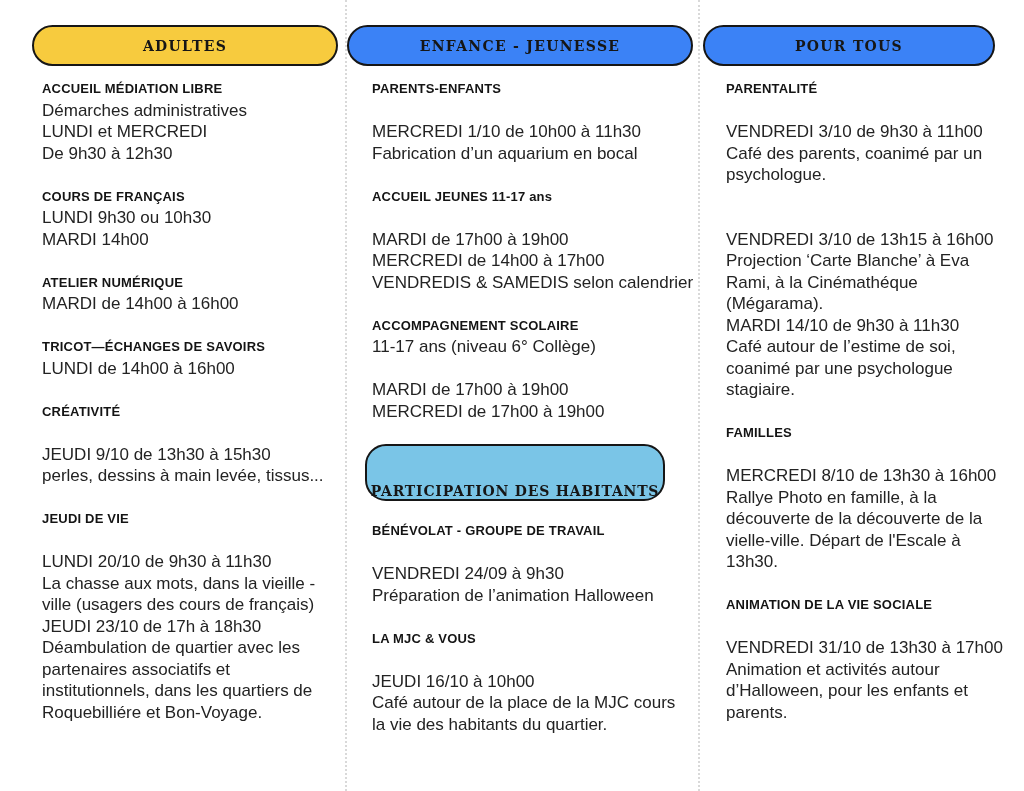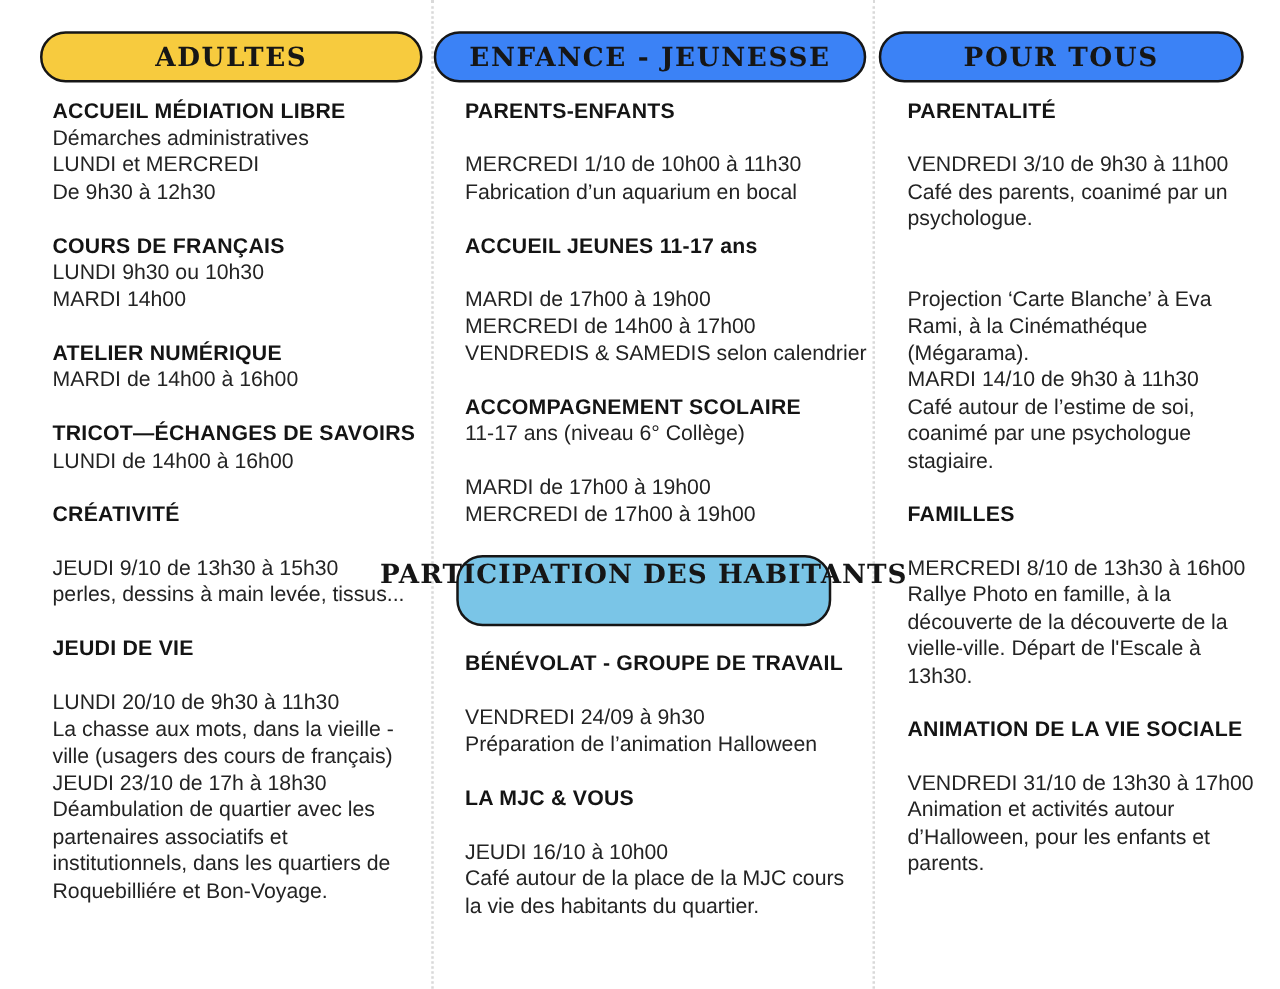--- a/index.html
+++ b/index.html
@@ -34,38 +34,38 @@
     box-sizing: border-box;
     border: 2.5px solid #161616;
     border-radius: 22px;
     display: flex;
     align-items: center;
     justify-content: center;
   }
   .header-pill span, .subpill span {
     font-family: "DejaVu Serif", serif;
     font-weight: 700;
-    font-size: 21px;
+    font-size: 14px;
     letter-spacing: 1.3px;
     color: #161616;
     white-space: nowrap;
   }
   .pill-1 { left: 32px;  width: 306px; }
   .pill-2 { left: 347px; width: 346px; }
   .pill-3 { left: 703px; width: 292px; }
 
   .col-body { position: absolute; top: 78px; }
   .body-1 { left: 42px;  width: 300px; }
   .body-2 { left: 372px; width: 330px; }
   .body-3 { left: 726px; width: 290px; }
 
   .section { margin: 0 0 21.5px 0; }
   .section h3 {
     margin: 0;
-    font-size: 17px;
+    font-size: 13px;
     line-height: 21.5px;
     font-weight: 700;
     color: #141414;
     letter-spacing: 0.2px;
     white-space: nowrap;
   }
   .line {
     font-size: 17px;
     line-height: 21.5px;
     white-space: nowrap;
@@ -73,21 +73,21 @@
   }
 
   .subpill {
     width: 300px;
     height: 57px;
     box-sizing: border-box;
     border: 2.5px solid #161616;
     border-radius: 21px;
     margin: 14px 0 19.5px -7px;
     display: flex;
-    align-items: flex-start;
+    align-items: flex-end;
     justify-content: center;
   }
   .subpill span { letter-spacing: 0.8px; }
 </style>
 </head>
 <body>
 
 <div class="page">
 
   <div class="divider divider-1"></div>
@@ -183,20 +183,21 @@
   <div class="col-body body-3">
       <div class="section">
         <h3>PARENTALITÉ</h3>
         <div class="line blank">&nbsp;</div>
         <div class="line">VENDREDI 3/10 de 9h30 à 11h00</div>
         <div class="line">Café des parents, coanimé par un</div>
         <div class="line">psychologue.</div>
       </div>
       <div class="section">
         <div class="line blank">&nbsp;</div>
+        <div class="line">VENDREDI 3/10 de 13h15 à 16h00</div>
         <div class="line">Projection ‘Carte Blanche’ à Eva</div>
         <div class="line">Rami, à la Cinémathéque</div>
         <div class="line">(Mégarama).</div>
         <div class="line">MARDI 14/10 de 9h30 à 11h30</div>
         <div class="line">Café autour de l’estime de soi,</div>
         <div class="line">coanimé par une psychologue</div>
         <div class="line">stagiaire.</div>
       </div>
       <div class="section">
         <h3>FAMILLES</h3>

